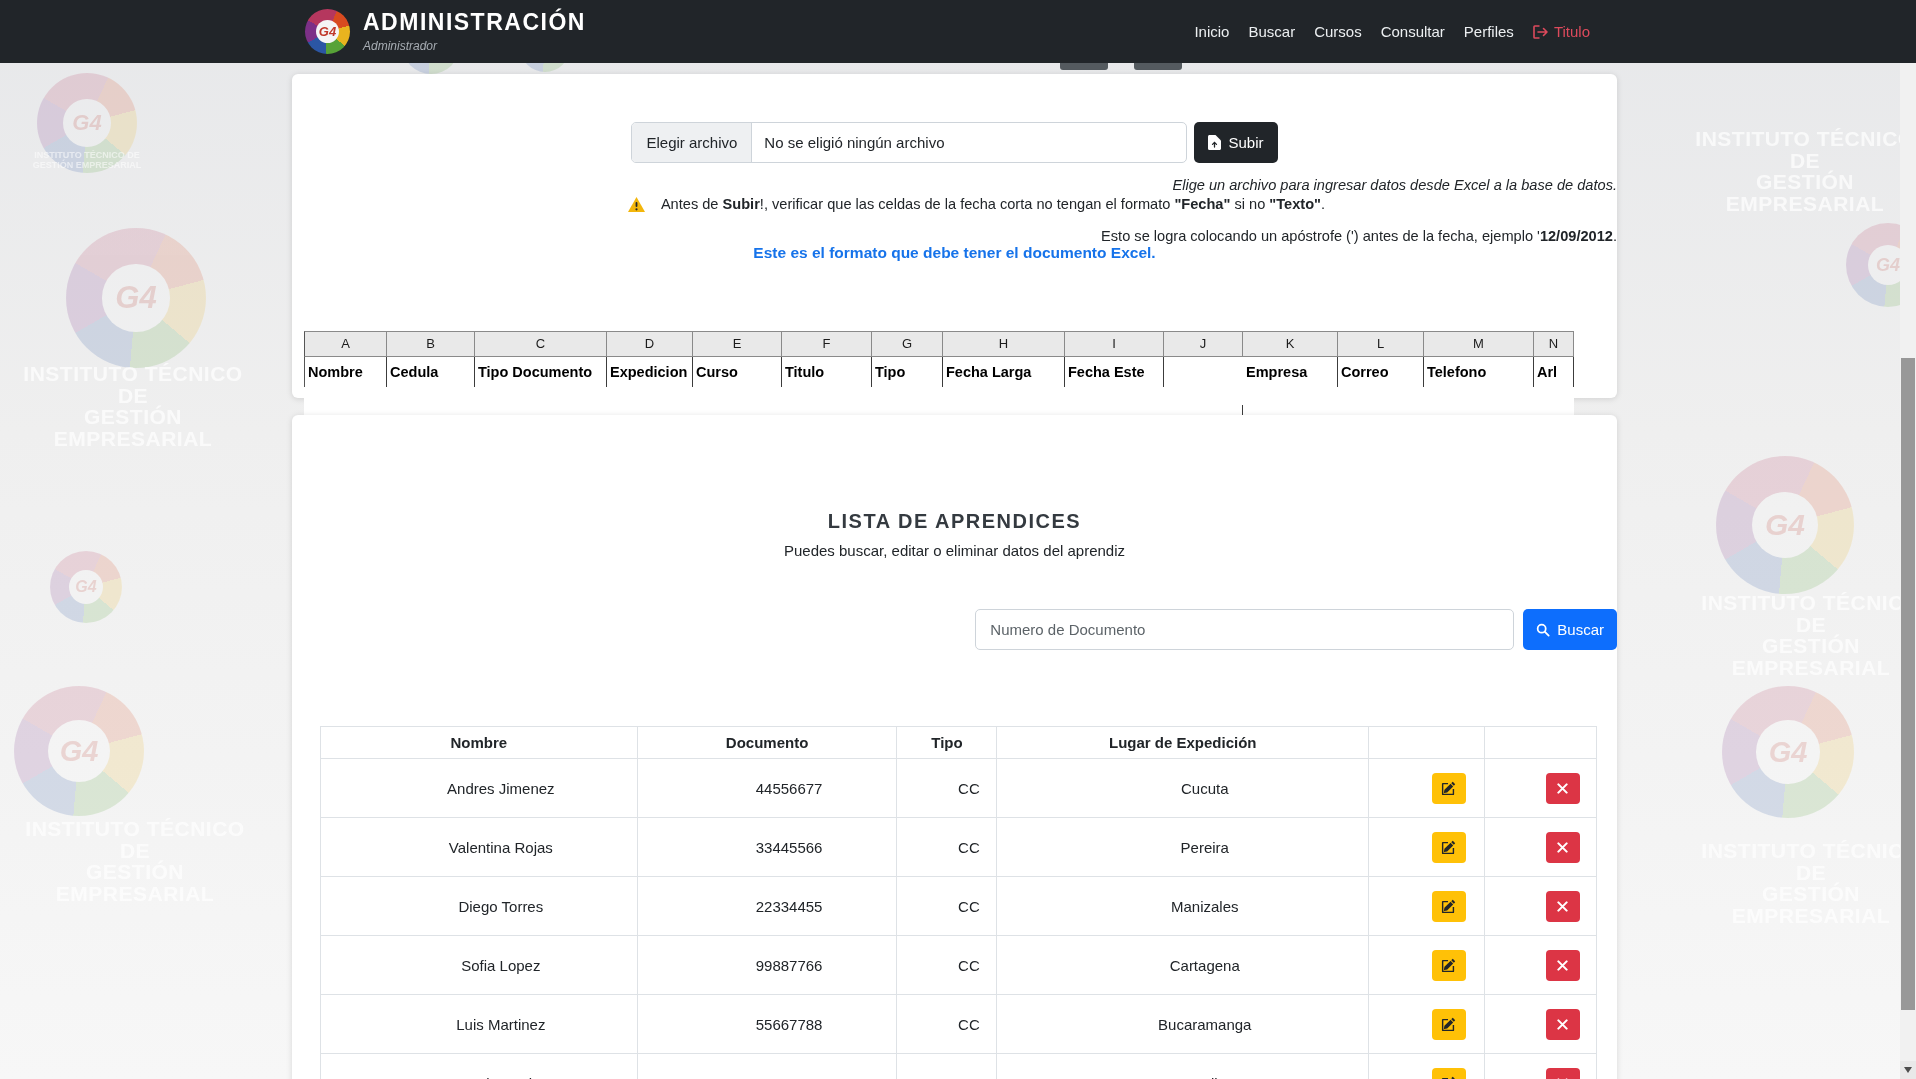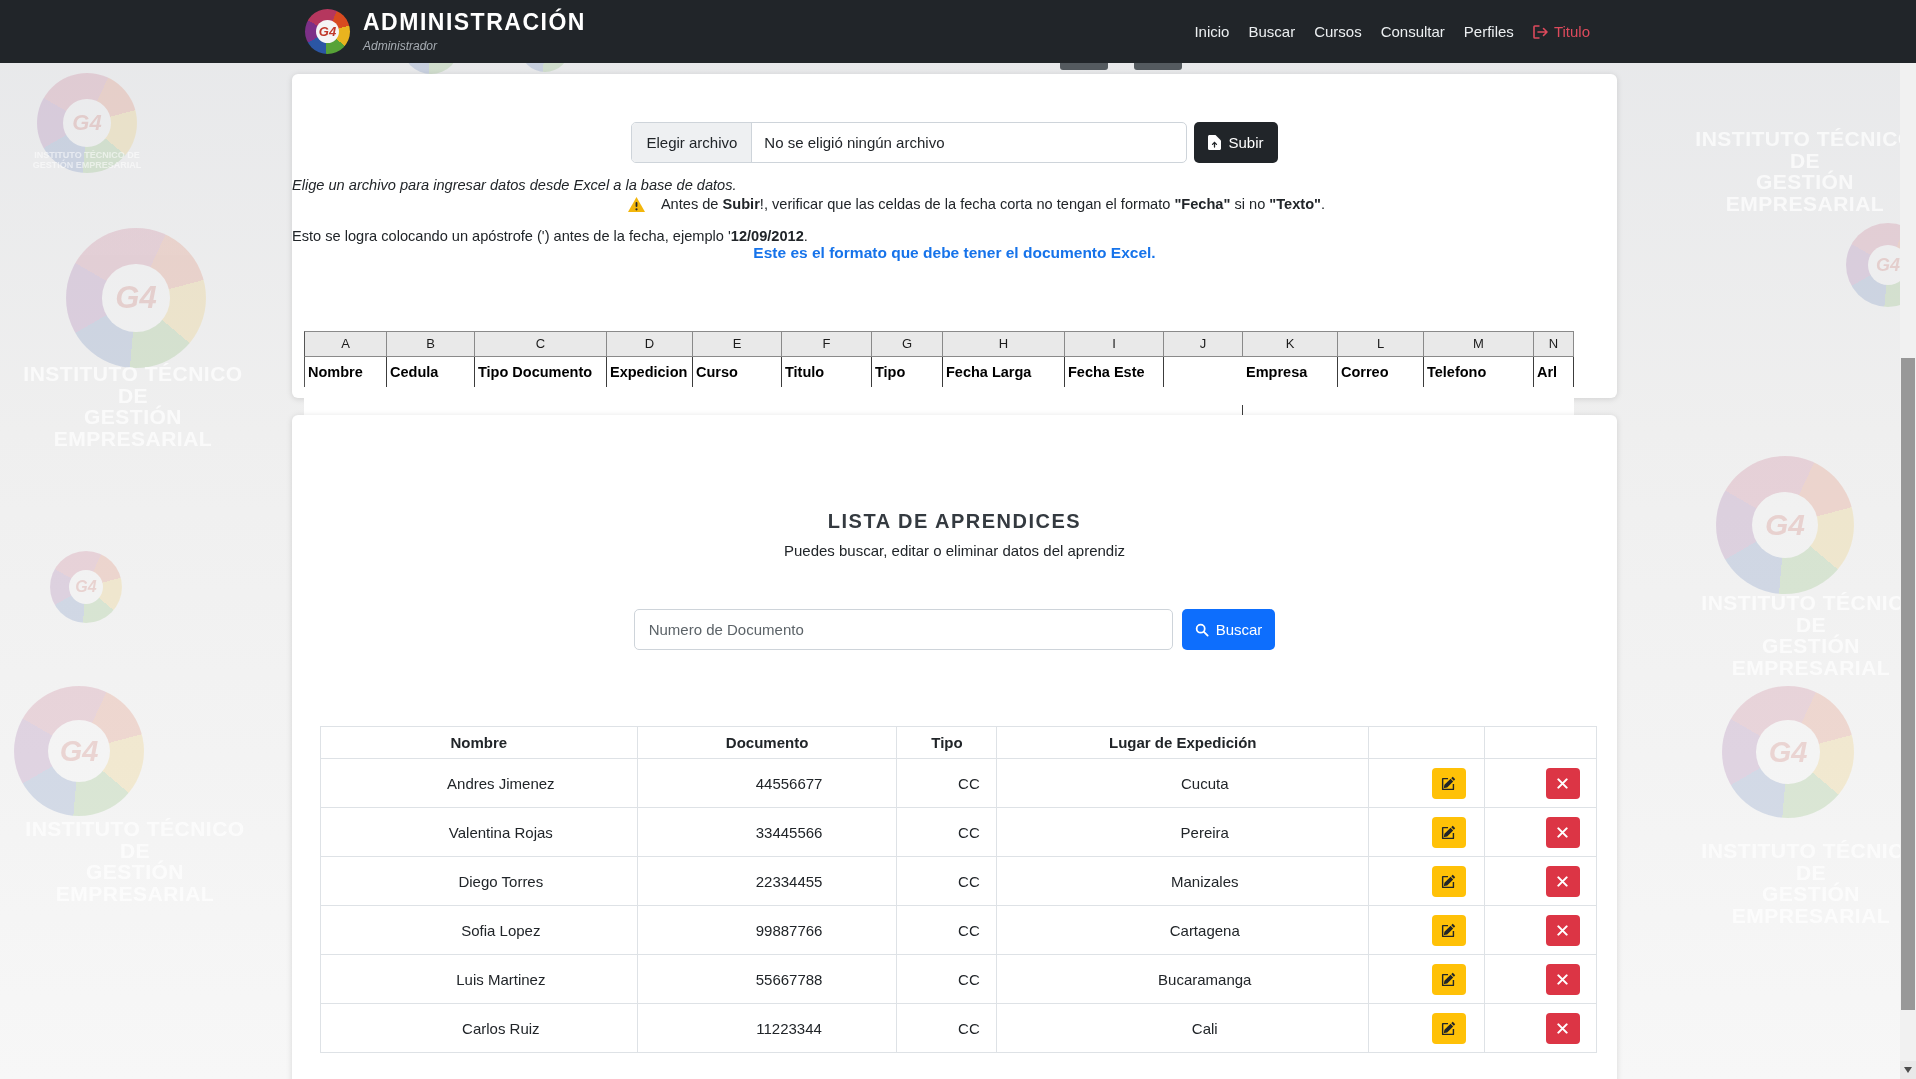--- a/index.html
+++ b/index.html
@@ -47,49 +47,49 @@
   .file-input { display:flex; align-items:center; width:556px; height:41px; border:1px solid #ced4da;
     border-radius:5px; background:#ffffff; overflow:hidden; cursor:pointer; }
   .file-btn { background:#eef0f2; border-right:1px solid #ced4da; height:100%; display:flex; align-items:center;
     padding:0 14px; font-size:15px; color:#212529; white-space:nowrap; }
   .file-txt { padding:0 12px; font-size:15px; color:#212529; white-space:nowrap; }
   .btn { display:inline-flex; align-items:center; justify-content:center; gap:7px; border:none; cursor:pointer;
     border-radius:5px; font-size:15px; font-family:inherit; }
   .btn-dark { background:#212529; color:#ffffff; height:41px; padding:0 14px; }
   .btn-primary { background:#0d6efd; color:#ffffff; height:41px; padding:0 13px; }
 
-  .note { text-align:left; font-size:14.6px; color:#212529; }
+  .note { text-align:right; font-size:14.6px; color:#212529; }
   .n1 { font-style:italic; margin-top:14px; }
   .n2 { margin-top:3px; display:flex; justify-content:center; align-items:center; gap:16px;margin-left:44px; }
   .n3 { margin-top:16px; }
   .note b { font-weight:bold; }
   .format-link { display:block; text-align:center; font-weight:bold; color:#1673ea;
     font-size:15.5px; text-decoration:none; cursor:pointer; }
 
   
   #excel { position:absolute; left:12px; top:257px; background:#fff; padding-bottom:10px; }
   .xrow { display:flex; }
   .xletters .xcell { background:#e9e9e9; border-top:1px solid #8a8a8a; border-bottom:1px solid #8a8a8a;
     border-right:1px solid #8a8a8a; height:26px; line-height:24px; text-align:center; font-size:13px; color:#1c1c1c; }
   .xletters .xcell:first-child, .xnames .xcell:first-child { border-left:1px solid #555; }
   .xnames .xcell { background:#fff; border-right:1px solid #3c3c3c; height:30px; line-height:30px;
     font-weight:bold; font-size:14.5px; color:#000; padding-left:3px; white-space:nowrap; overflow:hidden; }
 
   
   .list-title { text-align:center; font-size:20px; font-weight:bold; color:#343a40; letter-spacing:1.5px; }
   .list-sub { margin-top:9px; text-align:center; font-size:15px; color:#212529; }
-  .search-row { display:flex; justify-content:center; align-items:center; gap:9px; margin-top:50px; }
+  .search-row { display:flex; justify-content:flex-end; align-items:center; gap:9px; margin-top:50px; }
   .search-input { width:539px; height:41px; border:1px solid #ced4da; border-radius:5px; padding:0 14px;
     font-size:15px; color:#212529; font-family:inherit; outline:none; }
   .search-input::placeholder { color:#5c6368; }
 
   #apprentice-table { position:absolute; left:28px; top:311px; width:1277px; border-collapse:collapse; }
   #apprentice-table th, #apprentice-table td { border:1px solid #dee2e6; text-align:center; color:#212529; font-size:15px; }
   #apprentice-table th { height:32px; font-weight:bold; }
-  #apprentice-table td { height:49px;padding-left:44px; }
+  #apprentice-table td { height:59px;padding-left:44px; }
   .btn-warn { width:34px; height:31px; background:#ffc107; border:none; border-radius:4px; cursor:pointer;
     display:inline-flex; align-items:center; justify-content:center; }
   .btn-danger { width:34px; height:31px; background:#dc3545; border:none; border-radius:4px; cursor:pointer;
     display:inline-flex; align-items:center; justify-content:center; }
 
   
   #scrollbar { position:absolute; right:0; top:0; width:16px; height:1079px; background:#f1f1f1; z-index:20; }
   .sb-navcap { height:63px; background:#212529; }
   .sb-thumb { position:absolute; top:358px; left:1px; width:14px; height:652px; background:#989898; }
   .sb-btn { position:absolute; bottom:0; left:0; width:16px; height:18px; background:#e9e9e9;

